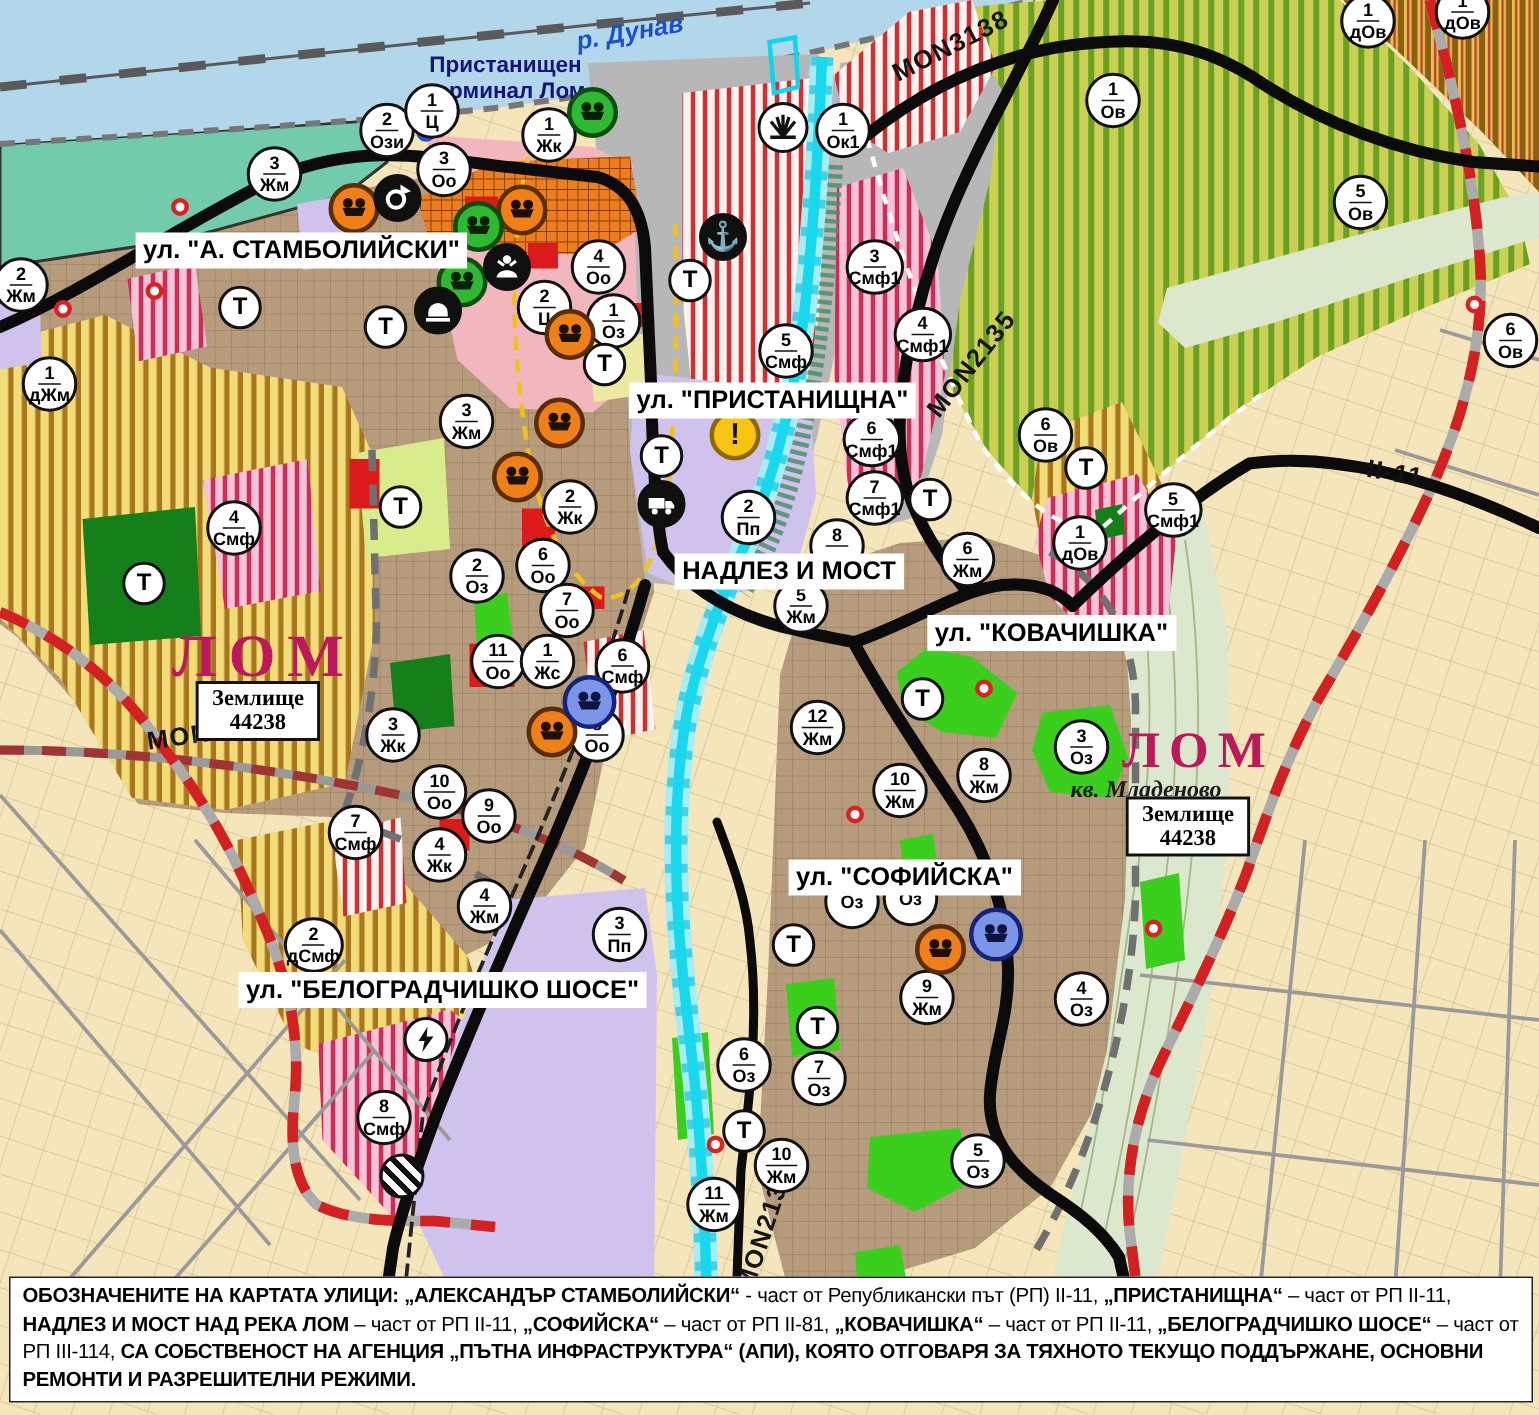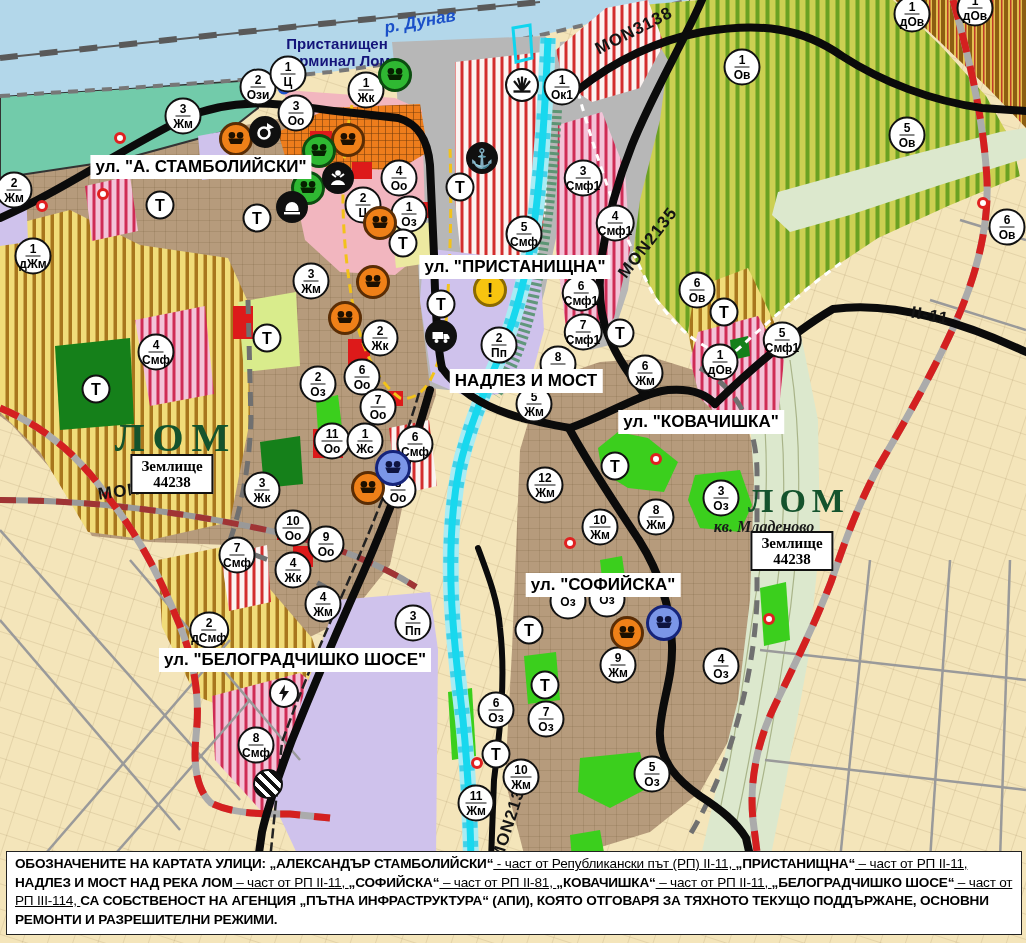--- a/index.html
+++ b/index.html
@@ -37,37 +37,37 @@
        border:2.5px solid #111;width:30px;height:30px;}
   .poi-blue-ring{width:13px;height:13px;background:#e8f4ff00;border:3.5px solid #2255cc;z-index:4;}
   .poi-red-dot{width:12px;height:12px;background:#fff;border:3.5px solid #e02020;z-index:4;}
 
   
   .sl{position:absolute;transform:translate(-50%,-50%);background:#fff;color:#000;
       font-weight:bold;font-size:17px;padding:2px 5px;white-space:nowrap;z-index:7;}
   .rl{position:absolute;transform:translate(-50%,-50%) rotate(var(--r,0deg));color:#141414;
       font-weight:bold;font-size:17px;letter-spacing:1px;white-space:nowrap;z-index:4;}
   .town{position:absolute;transform:translate(-50%,-50%);font-family:"Liberation Serif",serif;
-      font-weight:bold;color:#14532d;z-index:4;white-space:nowrap;}
+      font-weight:bold;color:#be185d;z-index:4;white-space:nowrap;}
   .town-sub{position:absolute;transform:translate(-50%,-50%);font-family:"Liberation Serif",serif;
       font-weight:bold;font-style:italic;font-size:16px;color:#1a1a1a;z-index:4;white-space:nowrap;}
   .lb{position:absolute;transform:translate(-50%,-50%);background:#fff;border:2px solid #111;
       text-align:center;font-family:"Liberation Serif",serif;font-weight:bold;font-size:15px;
       line-height:16px;padding:2px 9px;z-index:5;white-space:nowrap;}
   .river-lbl{position:absolute;transform:translate(-50%,-50%) rotate(-10deg);color:#1b50c8;
       font-weight:bold;font-style:italic;font-size:17px;z-index:4;white-space:nowrap;}
   .port-lbl{position:absolute;transform:translate(-50%,-50%);color:#14147a;font-weight:bold;
       font-size:15px;text-align:center;line-height:17px;z-index:4;white-space:nowrap;}
 
   
   #footer{position:absolute;left:6px;top:851px;width:998px;background:#fff;border:1.5px solid #222;
       padding:3px 8px 5px;font-size:13.6px;line-height:18.5px;color:#000;z-index:10;
       letter-spacing:-0.2px;text-align:left;}
   #footer .b{font-weight:bold;}
-  #footer .r{font-weight:normal;text-decoration:underline;}
+  #footer .r{font-weight:normal;}
 </style>
 </head>
 <body>
 
 <div id="stage">
 
   <svg id="basemap" width="1026" height="943" viewBox="0 0 1026 943">
     <defs>
       <pattern id="pY" width="9" height="9" patternUnits="userSpaceOnUse">
         <rect width="9" height="9" fill="#f1dc79"></rect>

